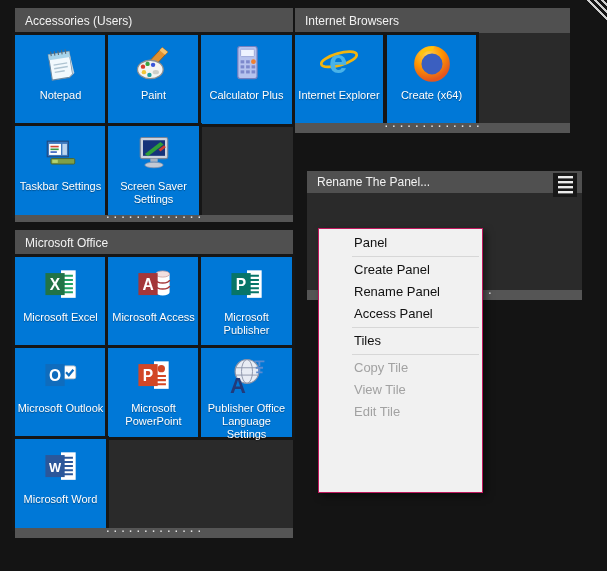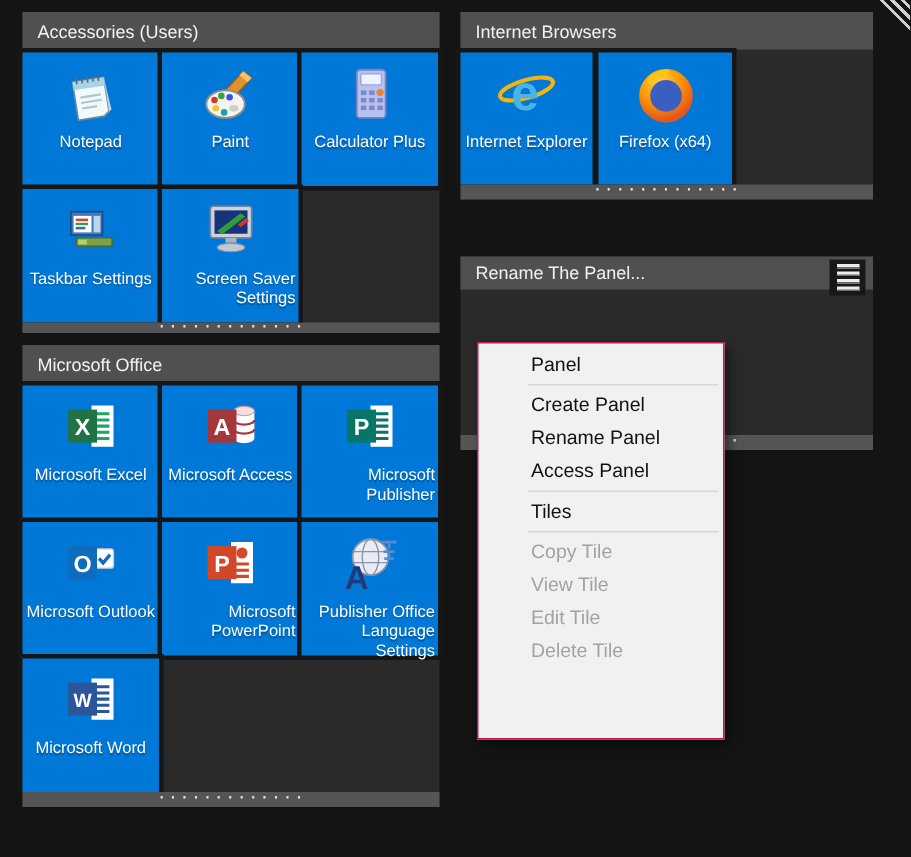--- a/index.html
+++ b/index.html
@@ -19,35 +19,35 @@
   .cols3{grid-template-columns:91px 91px 91px;grid-auto-rows:89px;}
   .cols2{grid-template-columns:88px 89px;grid-auto-rows:88px;gap:4px;}
   .tile{
     background:#0078d7;box-shadow:0 0 0 3px #161616;
     display:flex;flex-direction:column;align-items:center;
     padding-top:6px;box-sizing:border-box;cursor:pointer;
   }
   .ticon{width:44px;height:44px;flex:0 0 auto;}
   .tlabel{
     margin-top:4px;color:#fff;font-size:11px;line-height:1.2;
-    text-align:right;padding:0 2px;text-shadow:0 1px 1px rgba(0,0,0,.35);
+    text-align:center;padding:0 2px;text-shadow:0 1px 1px rgba(0,0,0,.35);
   }
   .drag-bar{
     position:absolute;left:0;right:0;bottom:0;background:#555;
     display:flex;align-items:center;justify-content:center;
   }
   .drag-dots{
     color:#e3e3e3;font-size:11px;line-height:0;letter-spacing:1px;
     font-family:"DejaVu Sans Mono",monospace;transform:translateY(-1px);
   }
   #panel-accessories{left:15px;top:8px;width:278px;height:214px;}
   #panel-accessories .drag-bar{height:7px;}
   #panel-office{left:15px;top:230px;width:278px;height:308px;}
   #panel-office .drag-bar{height:10px;}
-  #panel-browsers{left:307px;top:8px;width:275px;height:125px;text-decoration:underline;}
+  #panel-browsers{left:295px;top:8px;width:275px;height:125px;text-decoration:underline;}
   #panel-browsers .drag-bar{height:10px;}
   #panel-rename{left:307px;top:171px;width:275px;height:129px;}
   #panel-rename .drag-bar{height:10px;}
   #panel-rename .panel-header{height:16px;}
   
   .menu-btn{
     position:absolute;right:5px;top:2px;width:24px;height:24px;background:#181818;
     display:flex;flex-direction:column;align-items:center;justify-content:center;
     gap:2px;cursor:pointer;
   }
@@ -276,21 +276,21 @@
             <radialGradient id="ffO" cx="35%" cy="18%" r="90%">
               <stop offset="0" stop-color="#ffd24a"></stop>
               <stop offset="0.55" stop-color="#ff9500"></stop>
               <stop offset="1" stop-color="#e3561f"></stop>
             </radialGradient>
           </defs>
           <circle cx="24" cy="25" r="13" fill="#3b5fc0"></circle>
           <circle cx="24" cy="25" r="15.5" fill="none" stroke="url(#ffO)" stroke-width="8"></circle>
           <path d="M10 14 Q16 5 27 6 L24 11 Q15 10 12 17 Z" fill="#ffc40c"></path>
         </svg>
-        <span class="tlabel">Firefox (x64)</span>
+        <span class="tlabel">Create (x64)</span>
       </div>
 
     </div>
     <div class="drag-bar">
       <span class="drag-dots">·············</span>
     </div>
   </div>
 
   <div class="panel" id="panel-rename">
     <div class="panel-header">
@@ -311,16 +311,15 @@
     <div class="msep"></div>
     <div class="mi item">Create Panel</div>
     <div class="mi item">Rename Panel</div>
     <div class="mi item">Access Panel</div>
     <div class="msep"></div>
     <div class="mi header">Tiles</div>
     <div class="msep"></div>
     <div class="mi item dis">Copy Tile</div>
     <div class="mi item dis">View Tile</div>
     <div class="mi item dis">Edit Tile</div>
-    <div class="mi item dis">Delete Tile</div>
   </div>
 
 </div>
 
 </body></html>

